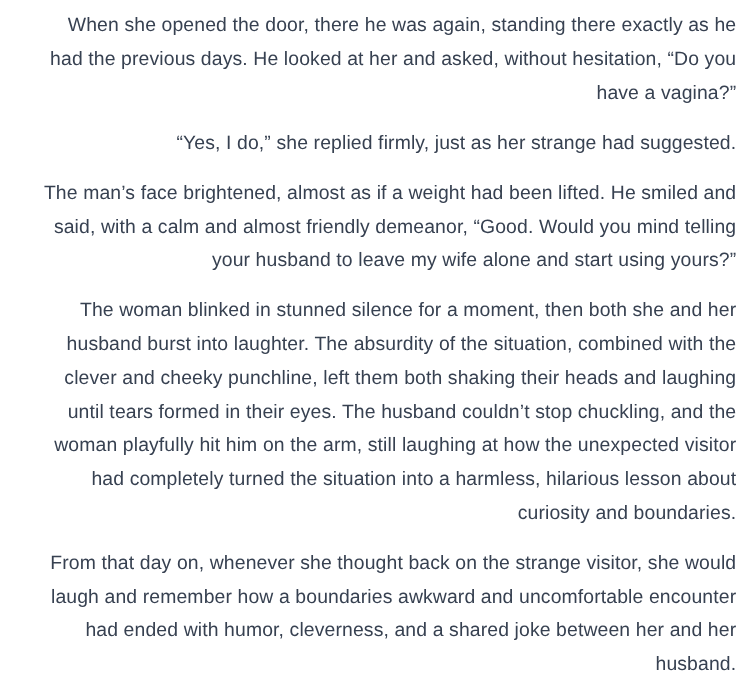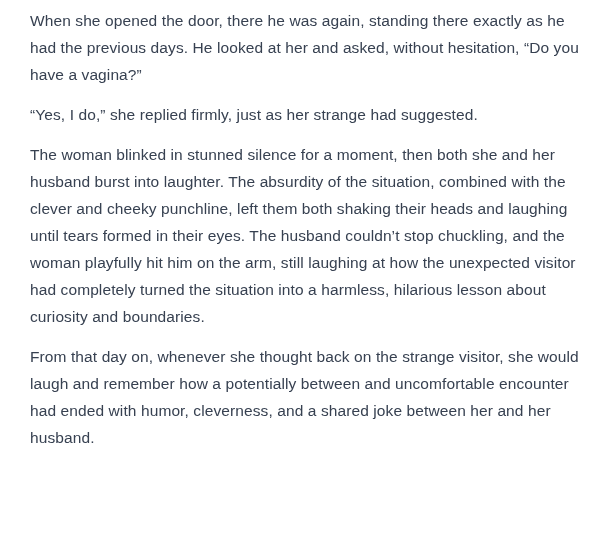--- a/index.html
+++ b/index.html
@@ -16,23 +16,25 @@
   .story {
     padding: 7px 16px 0 30px;
   }
   .story p {
     margin: 0 0 13px 0;
     font-size: 15.5px;
     line-height: 27px;
     letter-spacing: 0.1px;
     color: #374151;
     max-width: 560px;
+    text-align: right;
   }
 </style>
 </head>
 <body>
 
 <main class="story">
   <p>When she opened the door, there he was again, standing there exactly as he had the previous days. He looked at her and asked, without hesitation, “Do you have a vagina?”</p>
   <p>“Yes, I do,” she replied firmly, just as her strange had suggested.</p>
+  <p>The man’s face brightened, almost as if a weight had been lifted. He smiled and said, with a calm and almost friendly demeanor, “Good. Would you mind telling your husband to leave my wife alone and start using yours?”</p>
   <p>The woman blinked in stunned silence for a moment, then both she and her husband burst into laughter. The absurdity of the situation, combined with the clever and cheeky punchline, left them both shaking their heads and laughing until tears formed in their eyes. The husband couldn’t stop chuckling, and the woman playfully hit him on the arm, still laughing at how the unexpected visitor had completely turned the situation into a harmless, hilarious lesson about curiosity and boundaries.</p>
-  <p>From that day on, whenever she thought back on the strange visitor, she would laugh and remember how a potentially between and uncomfortable encounter had ended with humor, cleverness, and a shared joke between her and her husband.</p>
+  <p>From that day on, whenever she thought back on the strange visitor, she would laugh and remember how a boundaries awkward and uncomfortable encounter had ended with humor, cleverness, and a shared joke between her and her husband.</p>
 </main>
 
 </body></html>

